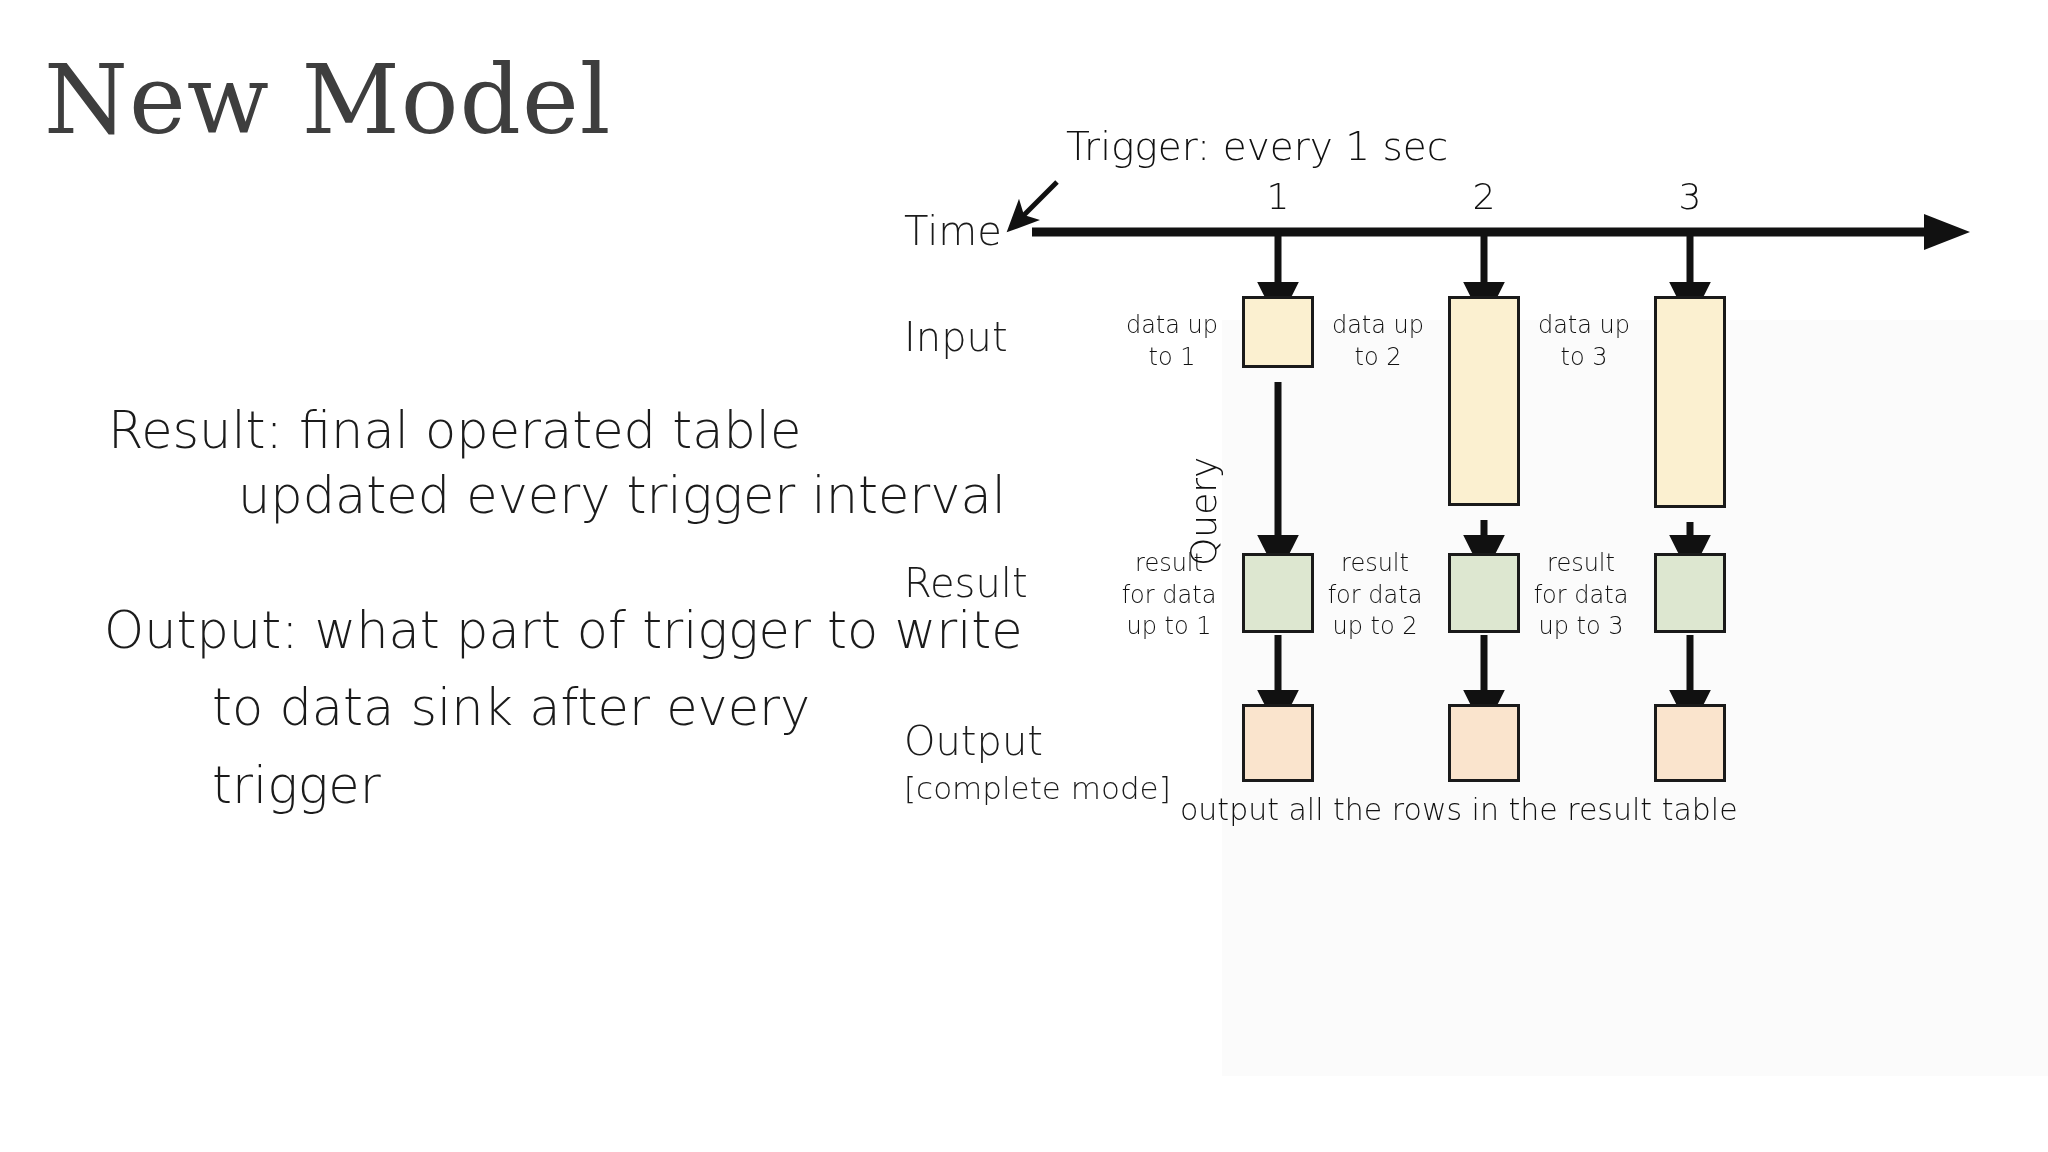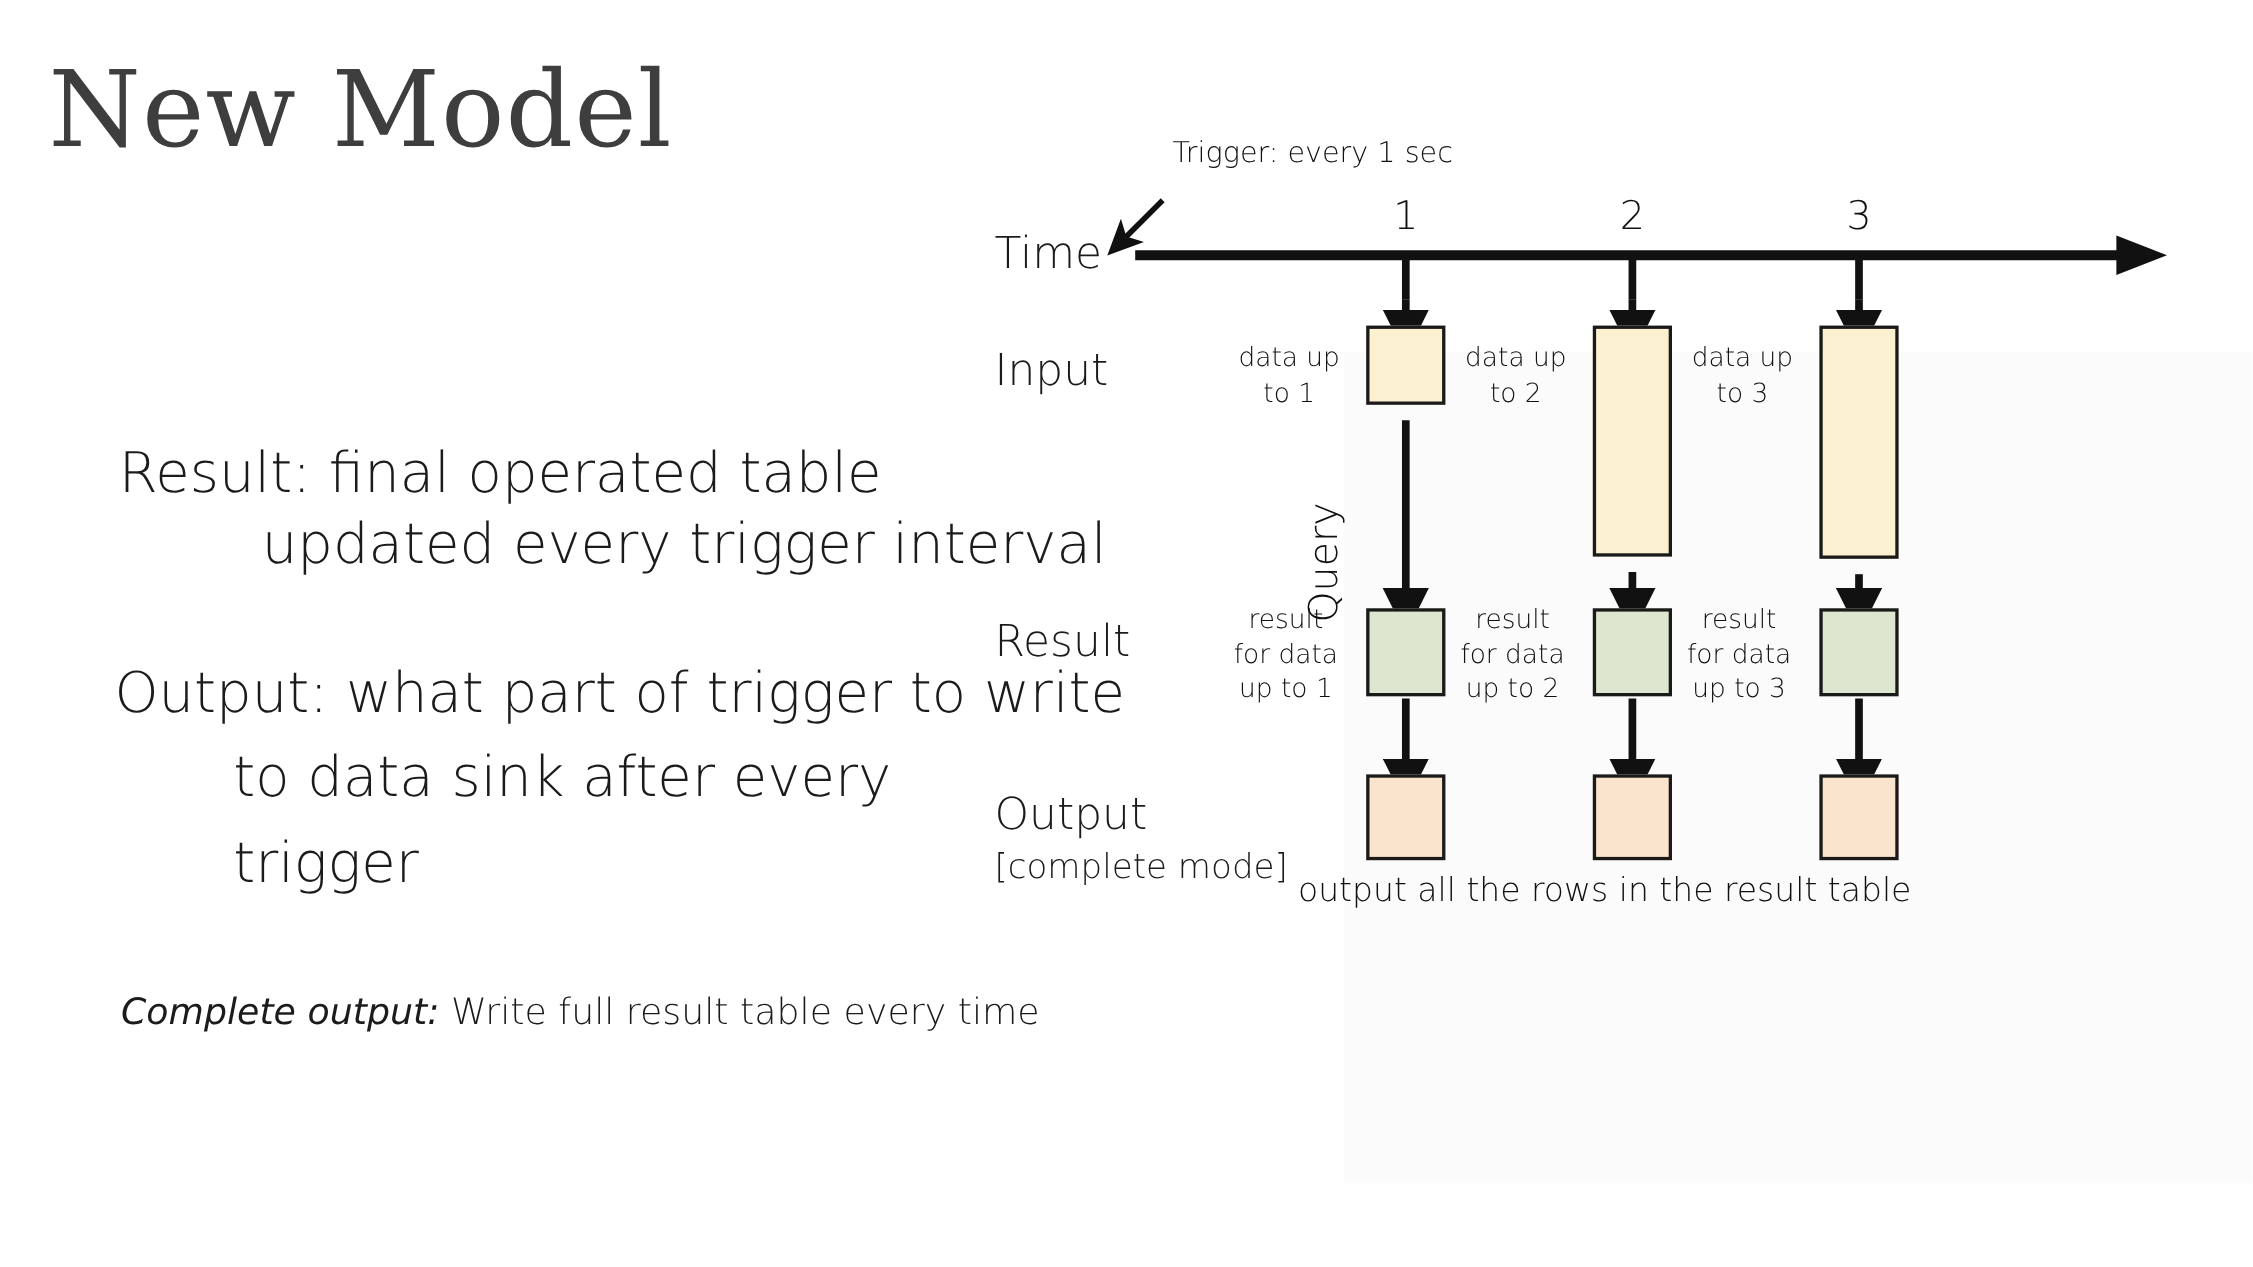--- a/index.html
+++ b/index.html
@@ -144,21 +144,21 @@
   .tick-num {
     font-size: 36px;
     color: #111111;
     text-align: center;
   }
   .caption {
     font-size: 30px;
     color: #111111;
   }
   #trigger-note {
-    font-size: 26px;
+    font-size: 39px;
     color: #111111;
   }
   #query-label {
     font-size: 36px;
     color: #111111;
     transform-origin: left bottom;
     transform: rotate(-90deg);
   }
   .box {
     position: absolute;
@@ -185,23 +185,20 @@
     <span class="body-line">Result: final operated table</span>
     <span class="body-line indent-1">updated every trigger interval</span>
   </div>
 
   <div class="body-block" id="block-output">
     <span class="body-line">Output: what part of trigger to write</span>
     <span class="body-line indent-2">to data sink after every</span>
     <span class="body-line indent-2">trigger</span>
   </div>
 
-  <div id="block-complete">
-    <span class="ital">Complete output:</span><span> Write full result table every time</span>
-  </div>
 
   <div id="logo">
     <div id="logo-mark">
       <div class="brick b1"></div>
       <div class="brick b2"></div>
       <div class="brick b3"></div>
     </div>
     <div id="logo-word">databricks</div>
     <div id="logo-tm">™</div>
   </div>

